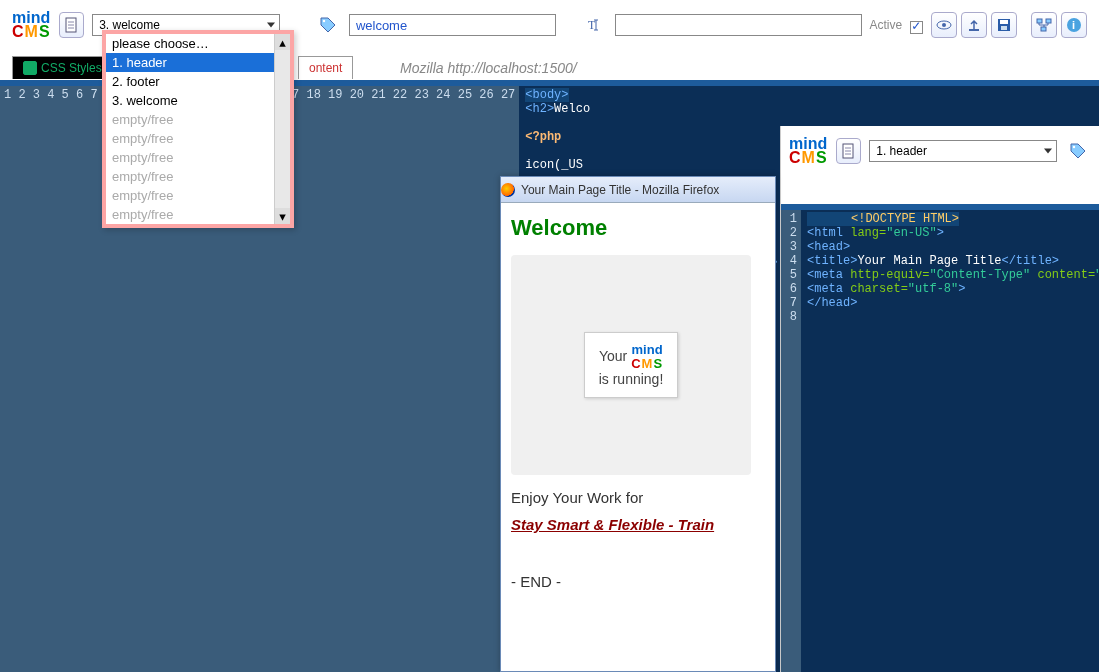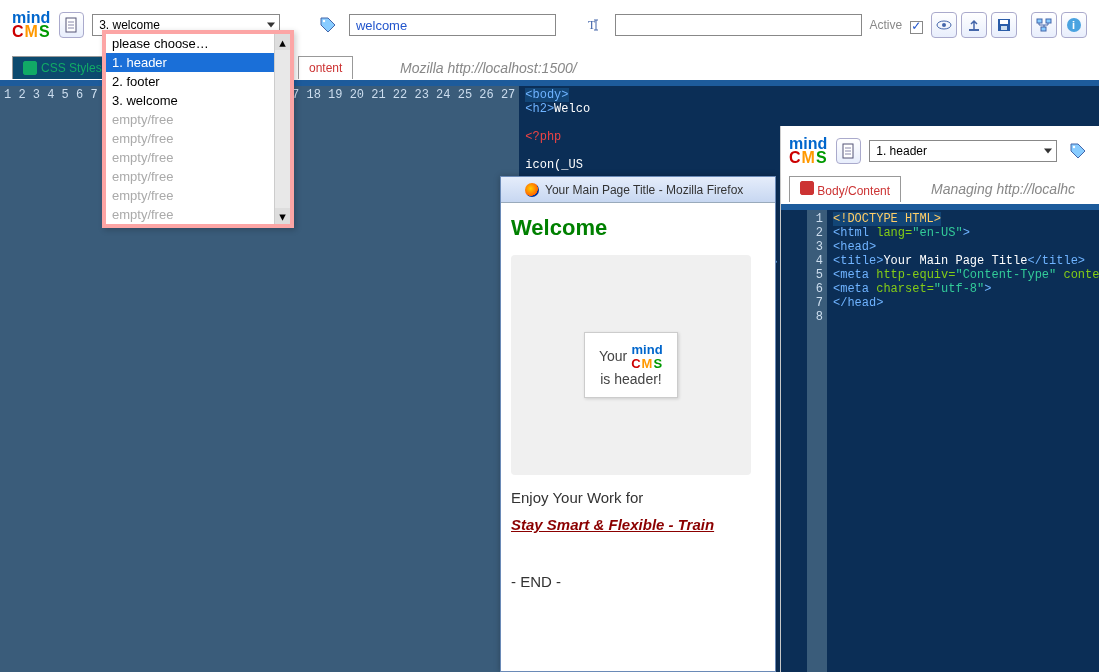--- a/index.html
+++ b/index.html
@@ -42,21 +42,21 @@
 
   .active-label { color: #888; }
   .checkbox { width: 13px; height: 13px; border: 1px solid #888; display:inline-block; position:relative; top:2px; }
   .checkbox.checked::after { content:"✓"; position:absolute; top:-3px; left:0; font-size:12px; color:#2255cc; }
 
   .icon-group { display: flex; gap: 4px; margin-left: auto; }
 
   
   .tabbar { position:absolute; top:56px; left:12px; display:flex; gap:4px; align-items:flex-end; z-index:2; }
   .tab {
-    border:1px solid #999; border-bottom:none; background:#0c4a6e;
+    border:1px solid #999; border-bottom:none; background:#000000;
     padding:4px 10px; font-size:12px; cursor:pointer;
   }
   .tab.css { color:#1a6; display:flex; align-items:center; gap:4px; }
   .tab.body { color:#c33; border-color:#999; background:#fff; }
   .tab .ic { width:14px;height:14px;display:inline-block;border:1px solid #1a6;border-radius:2px;background:linear-gradient(#1a6,#1a6);}
   .tab.body .ic { background:linear-gradient(#c33,#c33); border-color:#c33;}
 
   .crumb { position:absolute; top:60px; left:400px; color:#888; font-style:italic; font-size:14px; }
 
   
@@ -65,21 +65,21 @@
     background:#0b2e56; color:#ddd; font-family:"Courier New",monospace; font-size:12px;
     display:flex;
   }
   .editor .topbar { position:absolute; top:0; left:0; right:0; height:6px; background:#1d5b9b; }
   .gutter {
     background:#3a5c7a; color:#cde; text-align:right; padding:8px 4px 0 4px; user-select:none;
     min-width:26px; line-height:14px;
   }
   .code { padding:8px 8px 0 6px; line-height:14px; white-space:pre; }
   .code .t-tag   { color:#6fb3ff; }
-  .code .t-php   { color:#ef4444; }
+  .code .t-php   { color:#fdba74;font-weight:bold; }
   .code .t-comm  { color:#ffb347; }
   .code .t-txt   { color:#fff; }
   .code .hl { background:#124576; }
 
   
   .dropdown {
     position:absolute; top:30px; left:102px; width:192px;
     border:4px solid #fca5a5; background:#fff; z-index:50; font-size:13px;
     box-shadow:2px 2px 6px rgba(0,0,0,.2);
   }
@@ -90,21 +90,21 @@
   .dropdown .dd-item.sel { background:#1a6fd8; color:#fff; }
   .dropdown .dd-item.dis { color:#aaa; }
 
   
   .ff-win {
     position:absolute; top:176px; left:500px; width:276px; bottom:0;
     background:#fff; border:1px solid #6a8ab7; box-shadow:0 0 6px rgba(0,0,0,.25);
     z-index:20;
   }
   .ff-title { height:26px; background:linear-gradient(#e5edfb,#c7d7f1);
-    border-bottom:1px solid #9ab; display:flex; align-items:center; gap:6px; padding:0 24px;
+    border-bottom:1px solid #9ab; display:flex; align-items:center; gap:6px; padding:0 0;
     color:#333; font-size:12px; }
   .ff-title .ff-ico { width:14px;height:14px;border-radius:50%;
     background:radial-gradient(circle at 40% 40%,#ffcc00,#ff6600 60%,#003399 61%); }
   .ff-body { padding:12px 10px; font-family:Verdana,Arial,sans-serif; }
   .ff-body h2 { color:#008000; font-size:22px; margin-bottom:14px; }
   .ff-illus {
     width:240px;height:220px;border:0;background:#f0f0f0;display:flex;align-items:center;justify-content:center;
     border-radius:4px;margin-bottom:14px;
   }
   .ff-card { background:#fff;border:1px solid #ccc;padding:10px 14px;font-size:14px;text-align:center;color:#444;box-shadow:1px 1px 3px rgba(0,0,0,.15);}
@@ -119,22 +119,22 @@
   }
   .panel2 .tb2 { height:50px; background:#fff; display:flex; align-items:center; padding:10px 8px; gap:8px; }
   .panel2 .select-wrap.big { width:190px; }
   .panel2 .tabbar2 { display:flex; gap:4px; padding-left:8px; }
   .panel2 .crumb2 { color:#888; font-style:italic; font-size:14px; margin-left:30px; }
   .panel2 .editor2 {
     position:absolute; top:78px; left:0; right:0; bottom:0;
     background:#0b2e56; font-family:"Courier New",monospace; font-size:12px; display:flex;
   }
   .panel2 .editor2 .topbar { position:absolute; top:0; left:0; right:0; height:6px; background:#1d5b9b; }
-  .panel2 .gutter { min-width:20px;margin-left:26px; }
-  .panel2 .code .t-doct { color:#ffcc66; }
+  .panel2 .gutter { min-width:20px; }
+  .panel2 .code .t-doct { color:#ffcc66;margin-left:44px; }
   .panel2 .code .t-attr { color:#84cc16; }
   .panel2 .code .t-str  { color:#33cc99; }
 </style>
 </head>
 <body>
 
 <div class="toolbar">
   <div class="logo">
     <div><span class="m">mind</span></div>
     <div class="cms"><span class="c1">C</span><span class="c2">M</span><span class="c3">S</span></div>
@@ -285,21 +285,21 @@
   </div>
   <div class="ff-body">
     <h2>Welcome</h2>
     <div class="ff-illus">
       <div class="ff-card">
         <div><span>Your</span>
           <span class="logo" style="font-size:13px;display:inline-block;vertical-align:middle">
             <span class="m">mind</span><br><span class="cms"><span class="c1">C</span><span class="c2">M</span><span class="c3">S</span></span>
           </span>
         </div>
-        <div>is header!</div>
+        <div>is running!</div>
       </div>
     </div>
     <div class="ff-p1">Enjoy Your Work for</div>
     <div class="ff-p2">Stay Smart &amp; Flexible - Train</div>
     <div class="ff-end">- END -</div>
   </div>
 </div>
 
 <div class="panel2">
   <div class="tb2">
@@ -316,29 +316,20 @@
     <div class="select-wrap big">
       <span>1. header</span>
       <span class="chev"></span>
     </div>
     <span class="tb-btn" style="border:none;background:none">
       <svg viewBox="0 0 16 16">
           <path d="M1 1h7l7 7-7 7-7-7z" fill="#8cf" stroke="#46a"></path>
           <circle cx="4" cy="4" r="1.2" fill="#fff"></circle>
         </svg>
     </span>
-  </div>
-  <div style="display:flex;align-items:center">
-    <div class="tabbar2">
-      <div class="tab body">
-        <span class="ic"></span>
-        <span>Body/Content</span>
-      </div>
-    </div>
-    <div class="crumb2">Managing http://localhc</div>
   </div>
   <div class="editor2">
     <div class="topbar"></div>
     <div class="gutter" id="gut2">1
 2
 3
 4
 5
 6
 7

